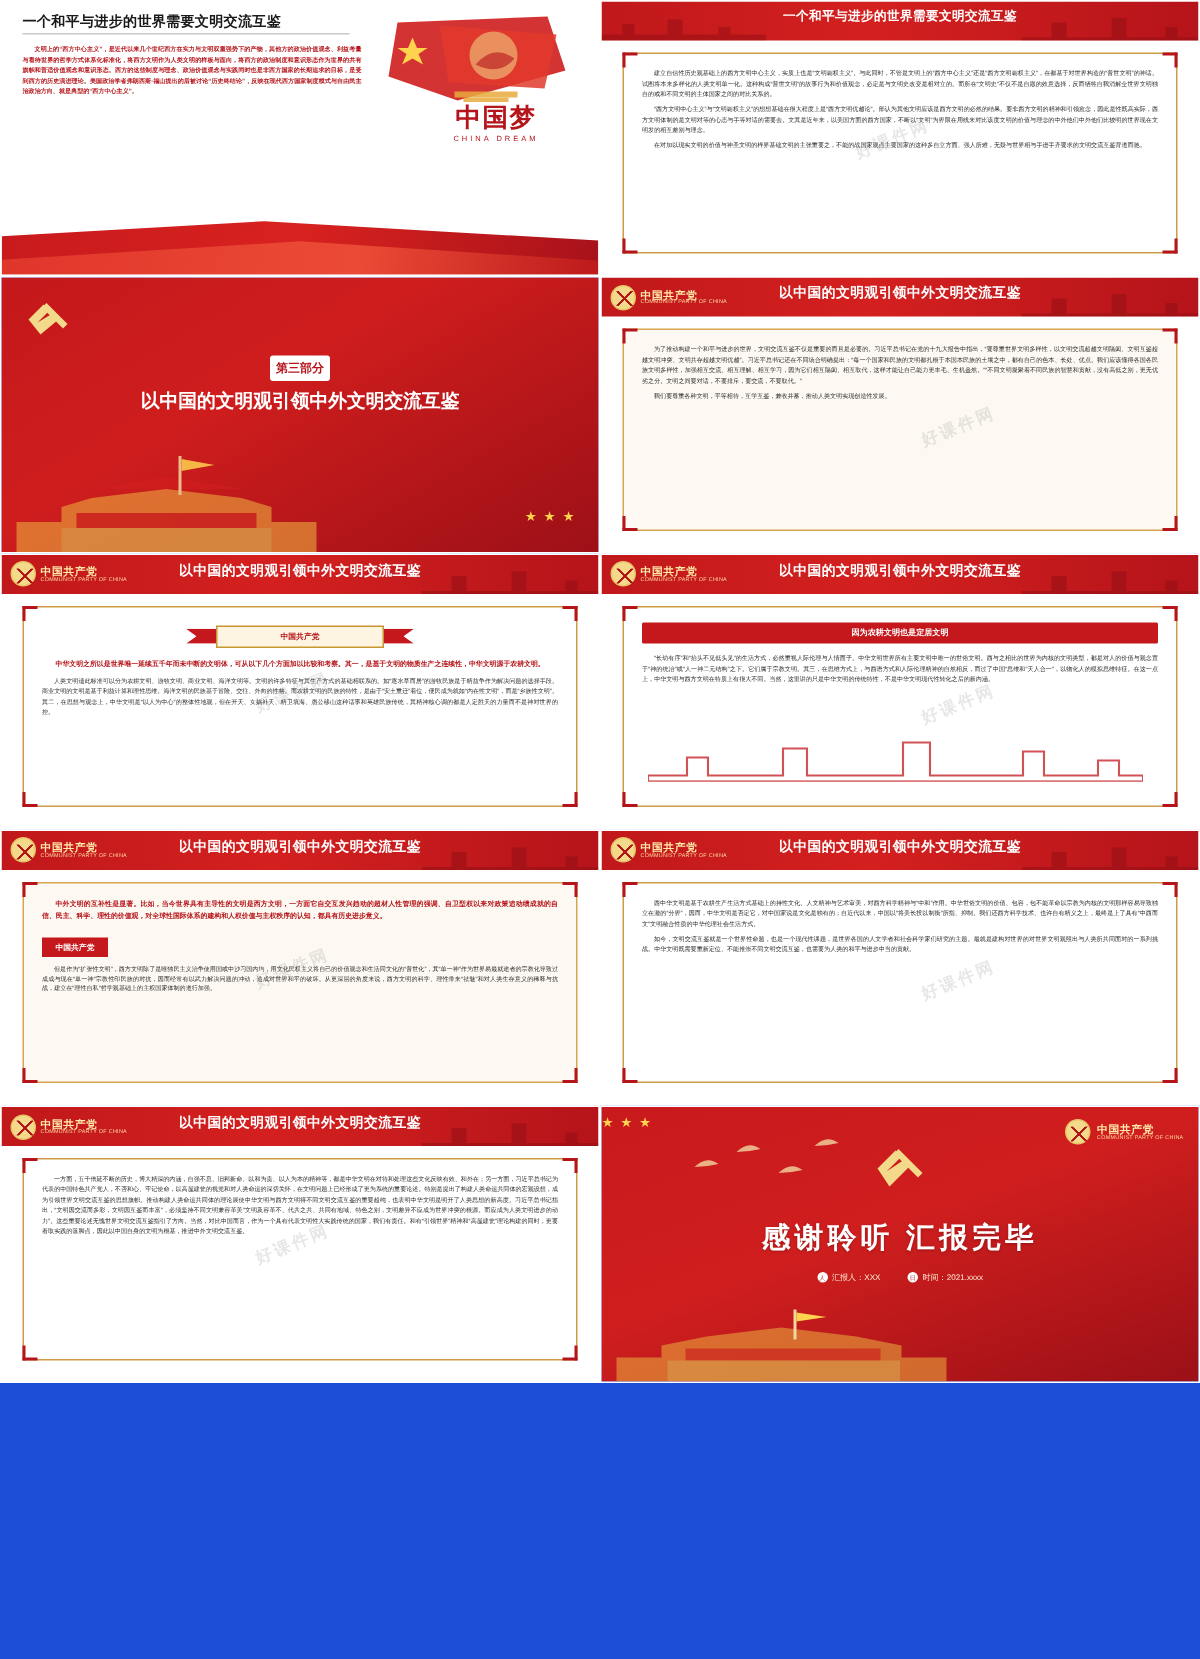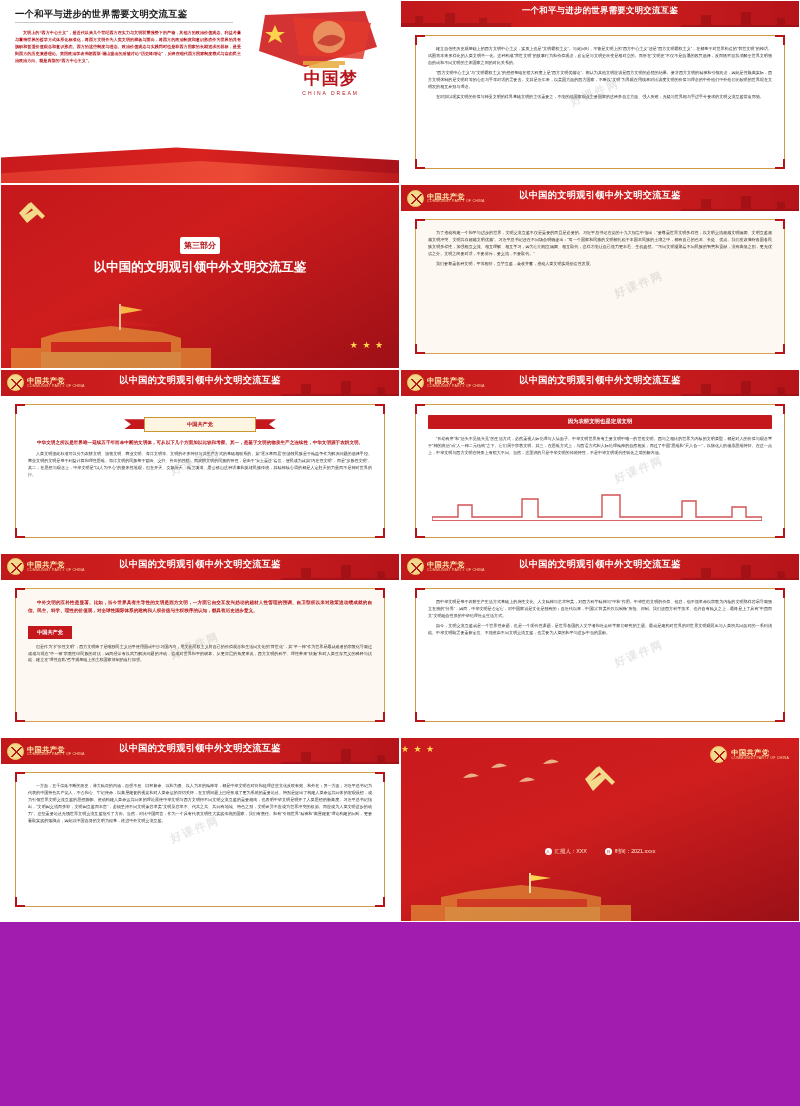--- a/index.html
+++ b/index.html
@@ -4,21 +4,21 @@
 <style>
   * { box-sizing: border-box; }
   html, body {
     margin: 0; padding: 0;
     background: #ffffff;
     font-family: "Liberation Sans", sans-serif;
   }
   #page {
     width: 800px; height: 1106px;
     position: relative;
-    background: #a21caf;
+    background: #1d4ed8;
     overflow: hidden;
   }
   .grid {
     display: grid;
     grid-template-columns: 400px 400px;
     grid-template-rows: repeat(6, 184.33px);
     width: 800px; height: 1106px;
   }
   .slide {
     position: relative;
@@ -474,20 +474,21 @@
           <path d="M5 19 L17 7 L21 11 L11 21 L23 13 L27 17 L13 31 Z" fill="#f3d98a"></path>
           <path d="M19 6 L35 22 L32 25 L16 9 Z" fill="#f3d98a"></path>
         </svg>
       </div>
       <svg style="position:absolute;left:56px;top:20px;" width="110" height="34" viewBox="0 0 110 34">
         <path d="M6 20 q8 -8 16 -2 q-8 2 -16 2" fill="#f1d7a0" opacity=".8"></path>
         <path d="M34 10 q8 -8 16 -2 q-8 2 -16 2" fill="#f1d7a0" opacity=".8"></path>
         <path d="M62 24 q8 -8 16 -2 q-8 2 -16 2" fill="#f1d7a0" opacity=".8"></path>
         <path d="M86 6 q8 -8 16 -2 q-8 2 -16 2" fill="#f1d7a0" opacity=".8"></path>
       </svg>
+      <div class="thanks">感谢聆听  汇报完毕</div>
       <div class="meta">
         <div class="pill">
           <span class="dot">人</span>
           <span>汇报人：XXX</span>
         </div>
         <div class="pill">
           <span class="dot">日</span>
           <span>时间：2021.xxxx</span>
         </div>
       </div>

